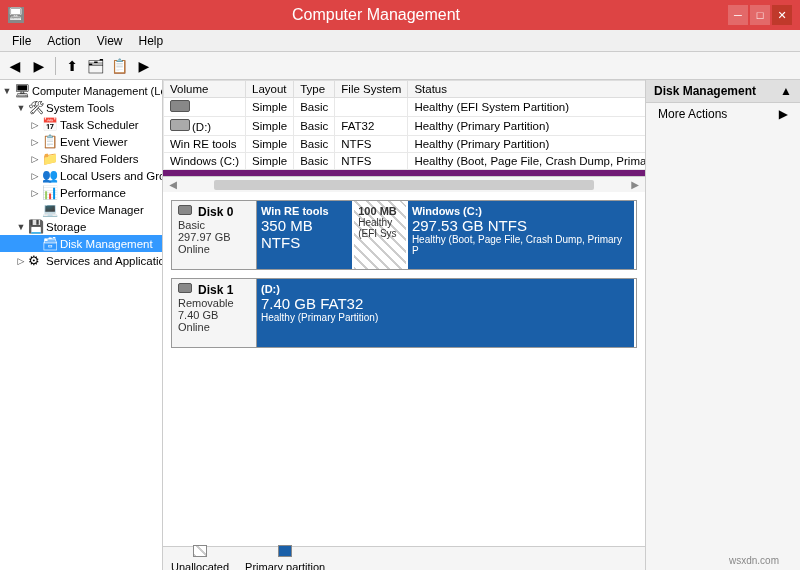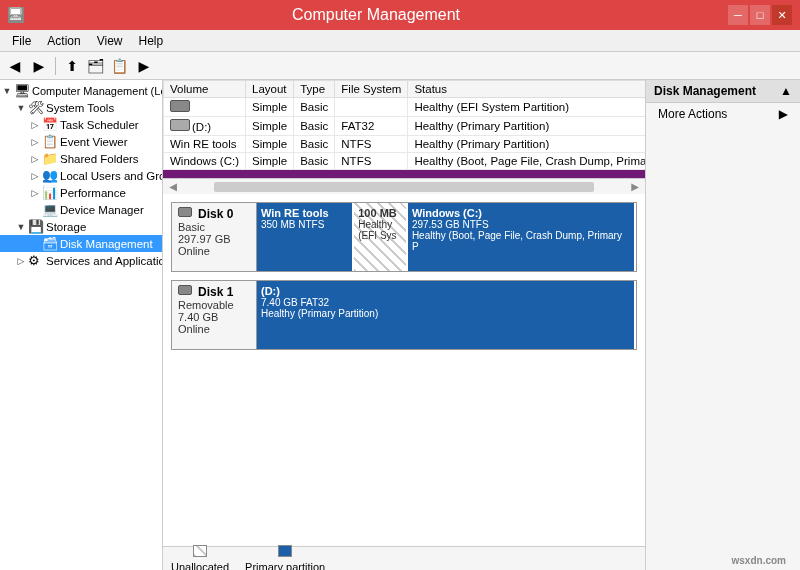--- a/index.html
+++ b/index.html
@@ -133,21 +133,21 @@
       display: flex;
       flex-direction: column;
       overflow: hidden;
       background: white;
     }
 
     
     .disk-table-wrapper {
       flex: 0 0 auto;
       overflow: auto;
-      border-bottom: 8px solid #701a75;
+      border-bottom: 6px solid #701a75;
       max-height: 160px;
     }
     table {
       width: 100%;
       border-collapse: collapse;
       font-size: 11.5px;
     }
     thead tr {
       background: #f5f5f5;
     }
@@ -231,21 +231,21 @@
       background: repeating-linear-gradient(
         45deg,
         #ccc,
         #ccc 2px,
         white 2px,
         white 8px
       );
       color: #333;
     }
     .partition-name { font-weight: bold; font-size: 11px; }
-    .partition-size { font-size: 10px; }
+    .partition-size { font-size: 15px; }
     .partition-status { font-size: 10px; }
 
     
     .legend {
       height: 24px;
       display: flex;
       align-items: center;
       padding: 0 8px;
       gap: 16px;
       border-top: 1px solid #ccc;
@@ -294,24 +294,23 @@
     .actions-item {
       padding: 4px 12px;
       cursor: pointer;
       display: flex;
       align-items: center;
       justify-content: space-between;
     }
     .watermark {
       position: absolute;
       bottom: 4px;
-      right: 14px;
+      right: 21px;
       font-size: 10px;
       color: #888;
-      font-weight: bold;
     }
   </style>
 </head>
 <body>
 
 <div class="title-bar">
   <div class="title-bar-left">
     <span class="title-icon">🖥</span>
   </div>
   <span class="title-text">Computer Management</span>

